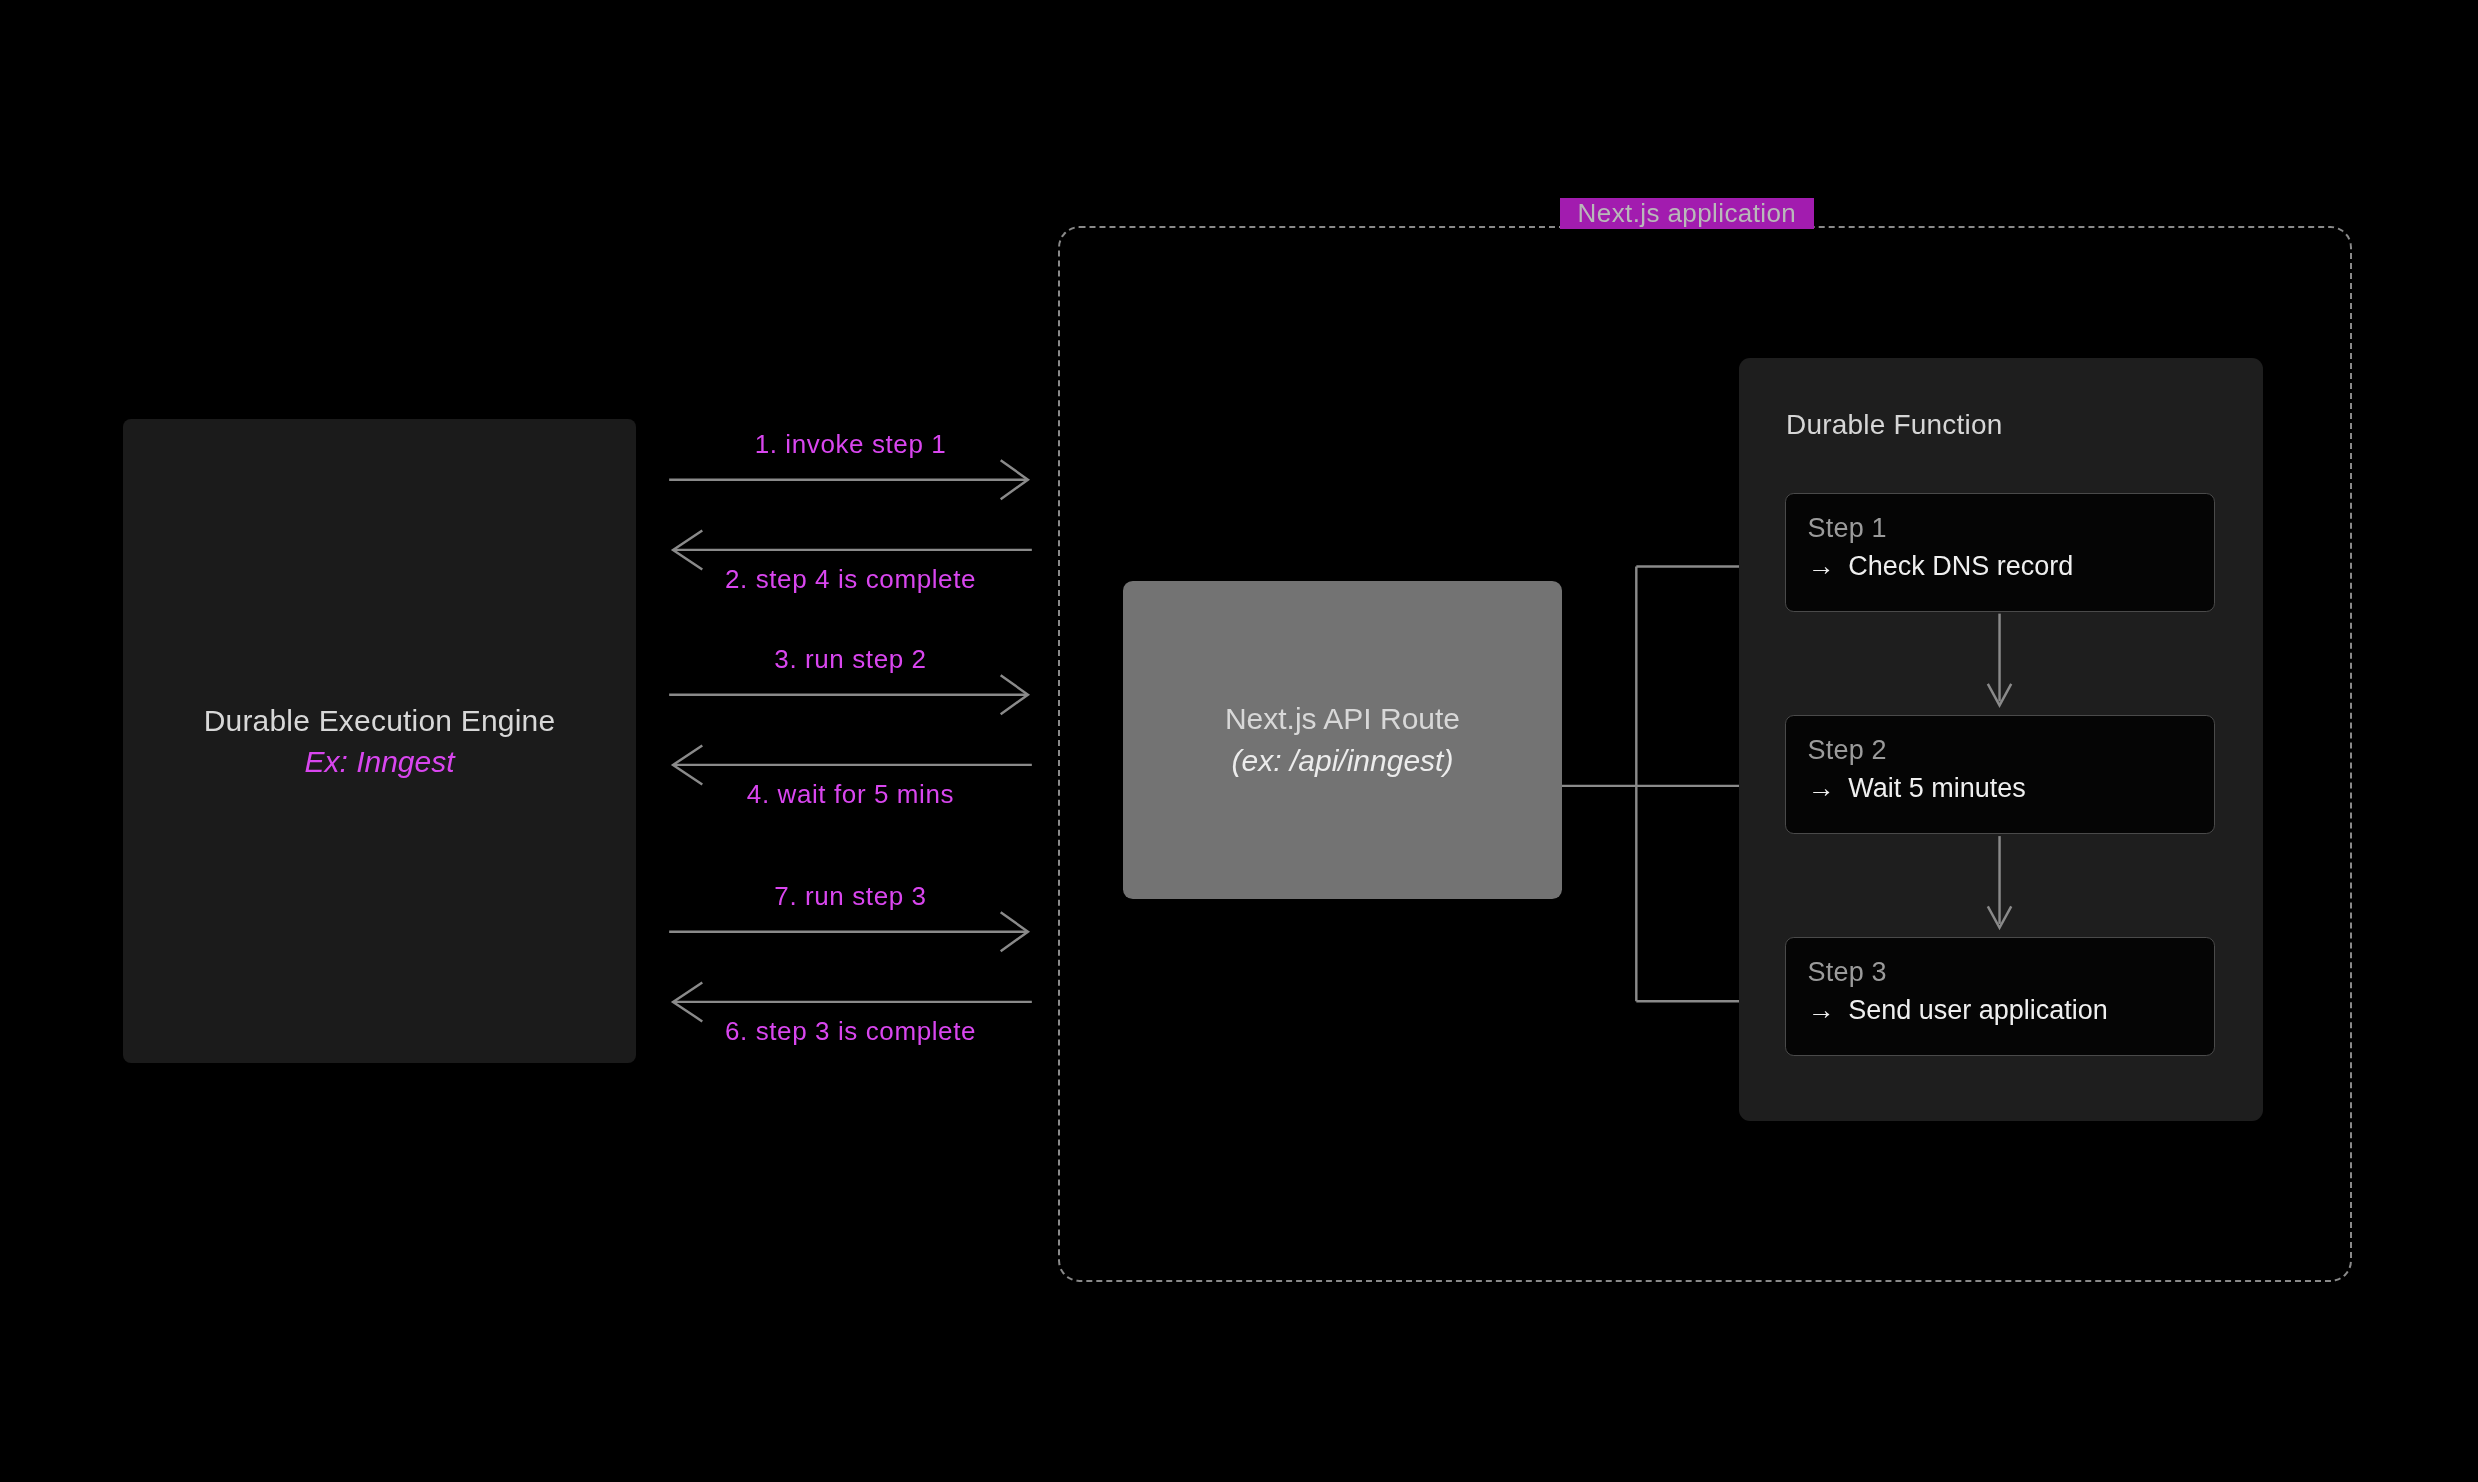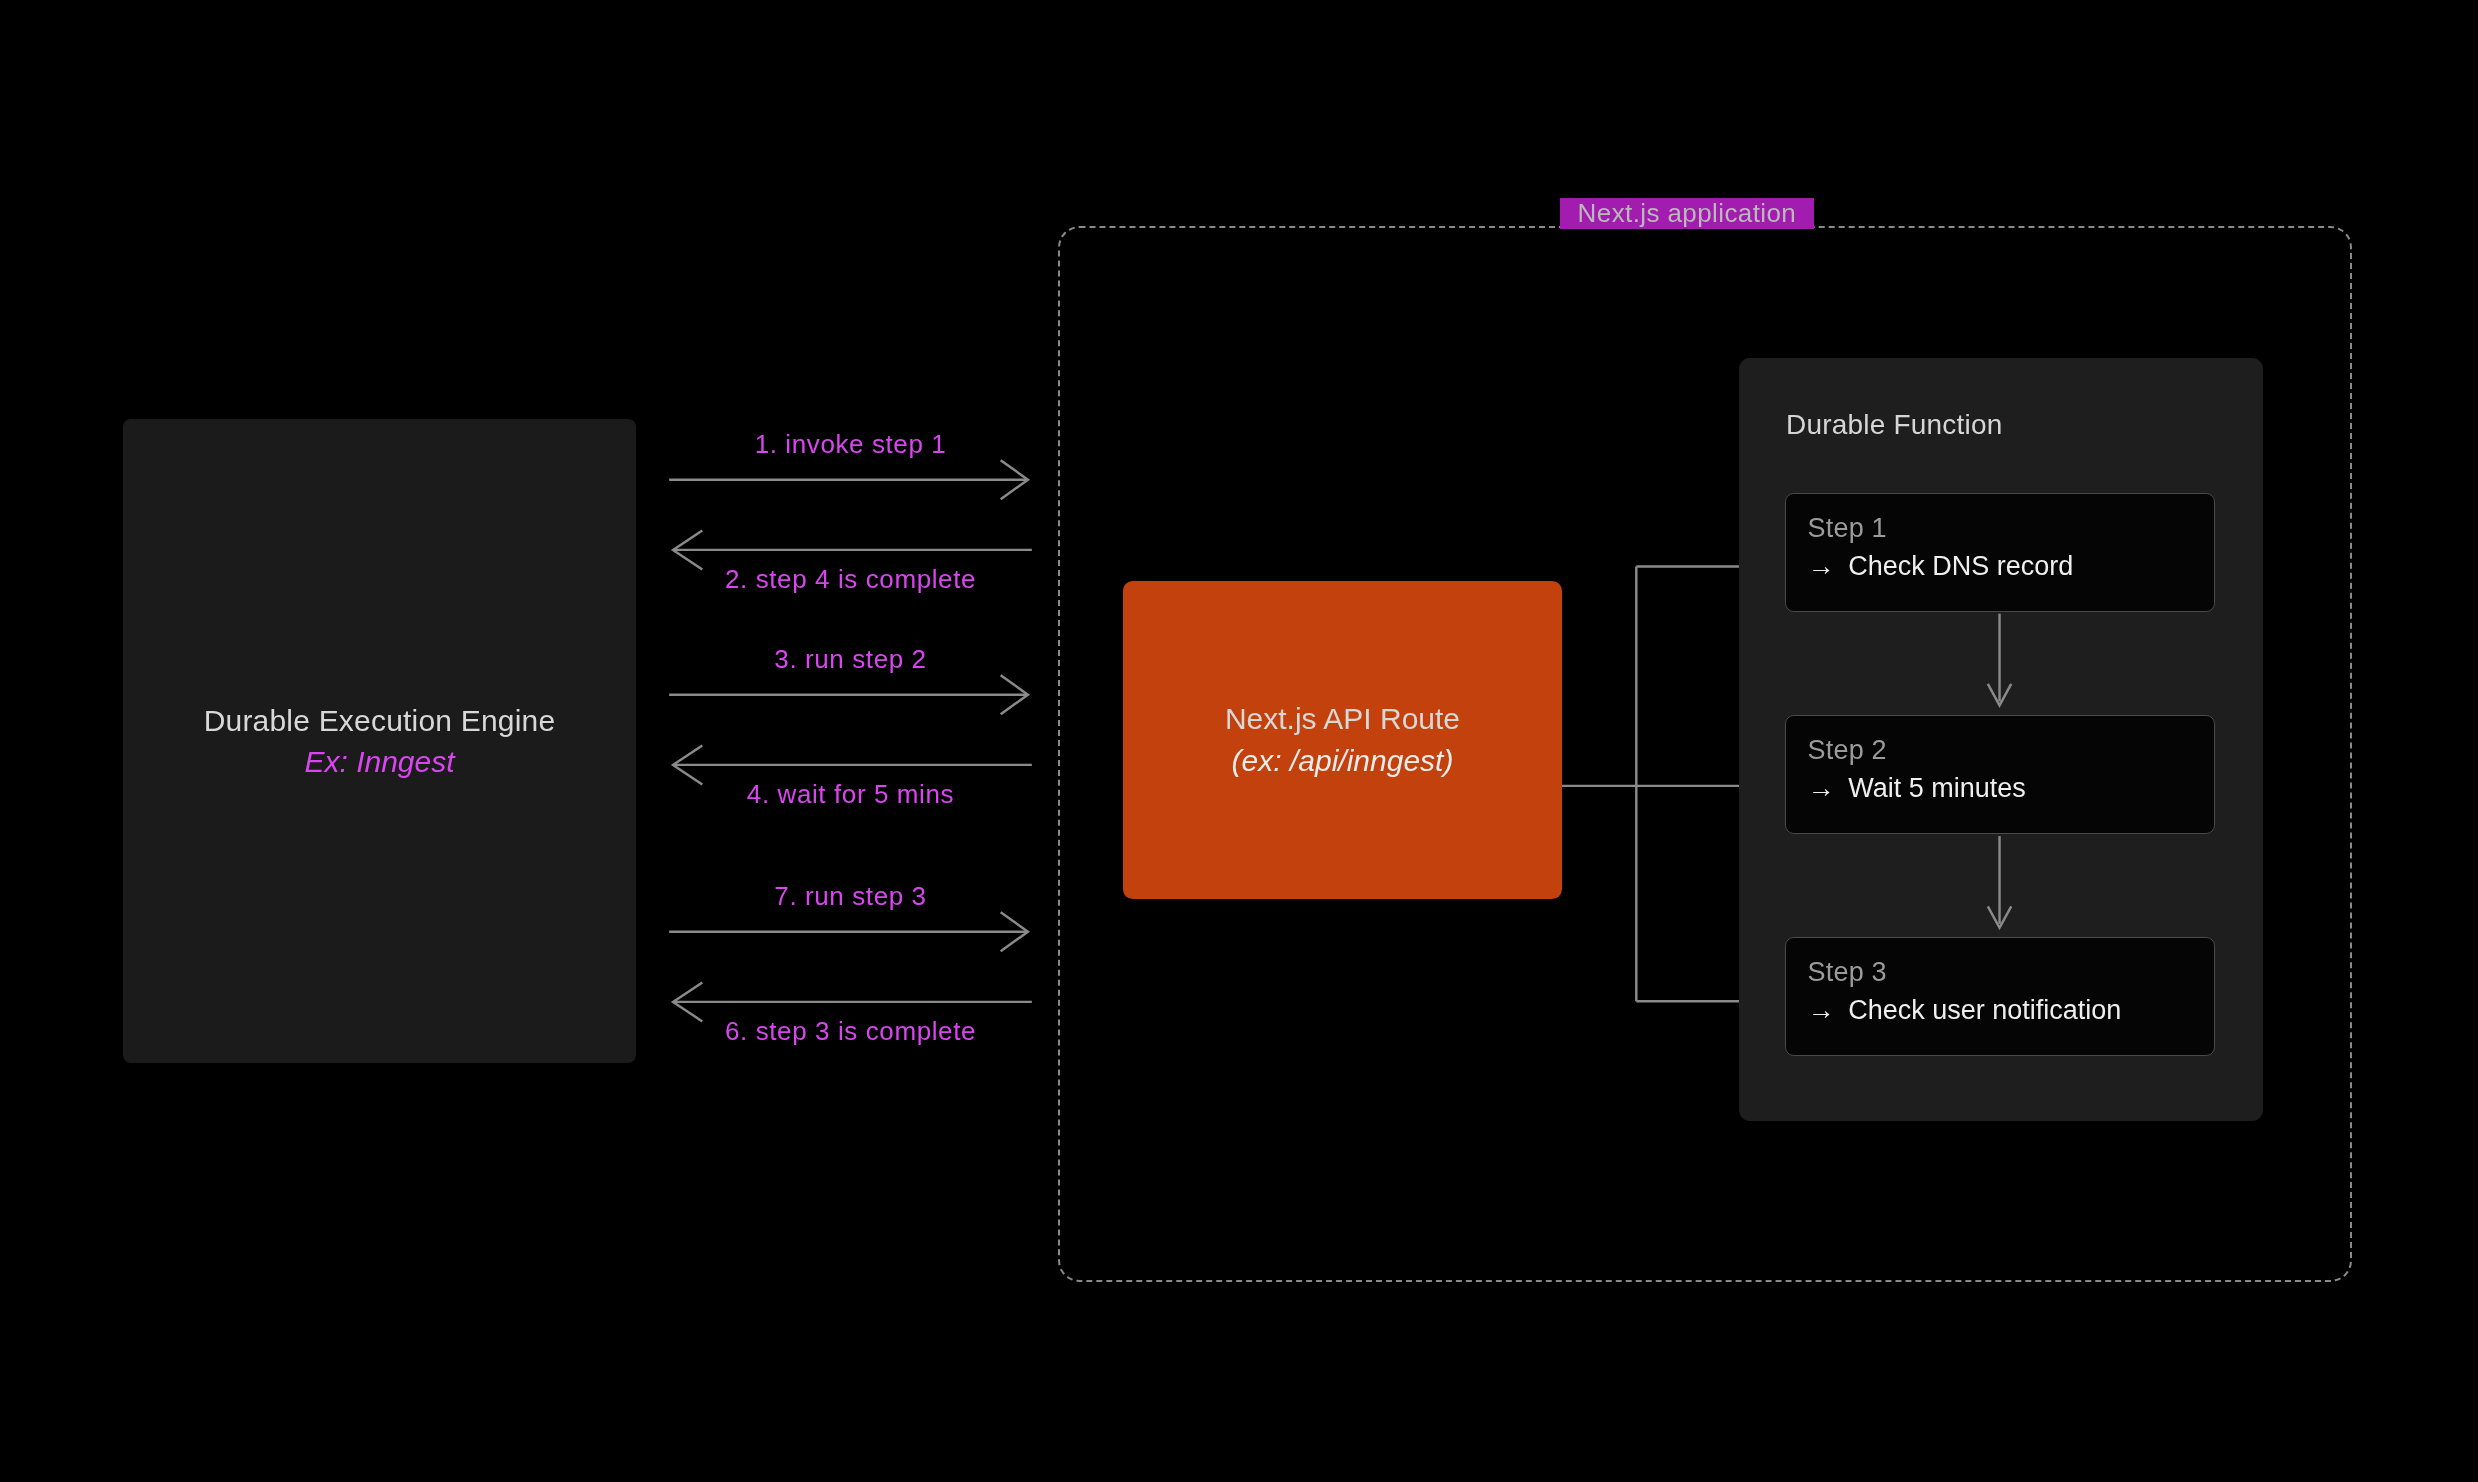--- a/index.html
+++ b/index.html
@@ -83,21 +83,21 @@
     letter-spacing: 0.4px;
     white-space: nowrap;
   }
 
   
   #api-route-box {
     left: 1123px;
     top: 581px;
     width: 439px;
     height: 318px;
-    background: #c2410c;
+    background: #737373;
     border-radius: 9.8px;
     display: flex;
     flex-direction: column;
     align-items: center;
     justify-content: center;
   }
   #api-route-box .api-title {
     font-size: 30px;
     color: #d8d8d8;
     line-height: 1.4;
@@ -265,19 +265,19 @@
       <div class="step-action">
         <span class="step-arrow-icon">→</span>
         <span>Wait 5 minutes</span>
       </div>
     </div>
 
     <div class="step-card" id="step-card-2">
       <div class="step-label">Step 3</div>
       <div class="step-action">
         <span class="step-arrow-icon">→</span>
-        <span>Check user notification</span>
+        <span>Send user application</span>
       </div>
     </div>
   </div>
 
 </div>
 
 
 </body></html>

